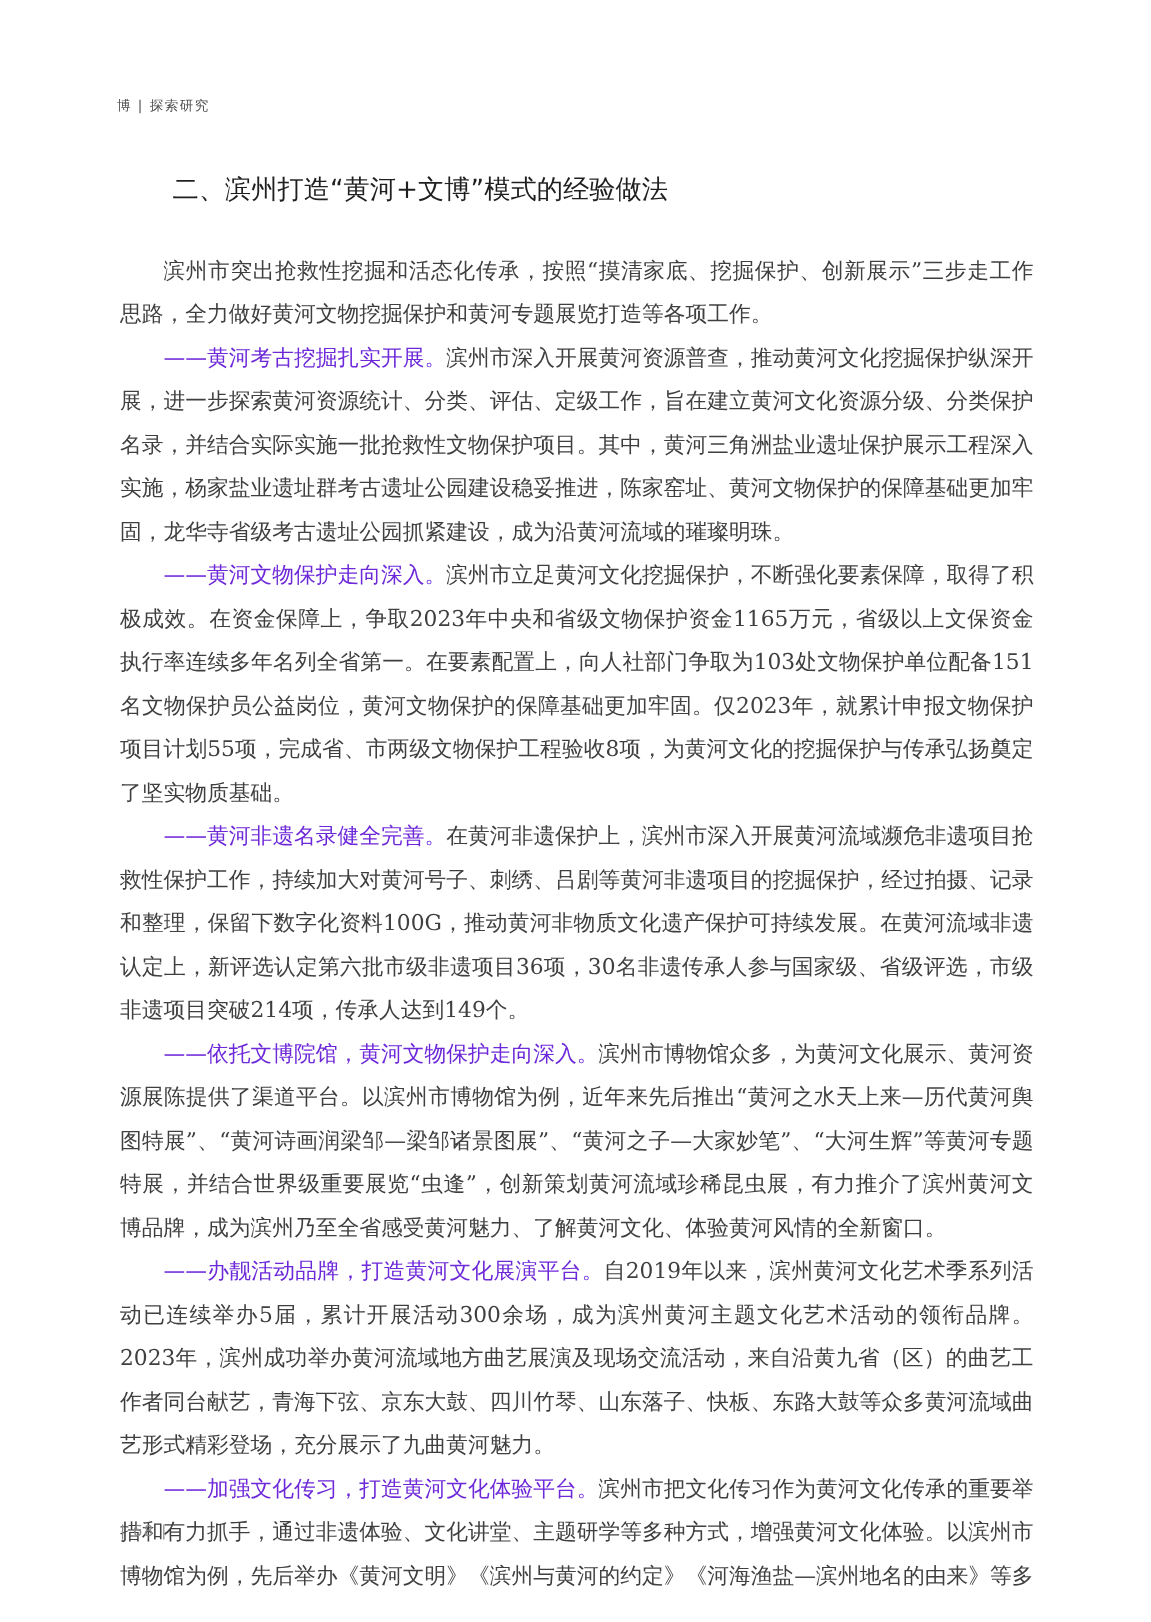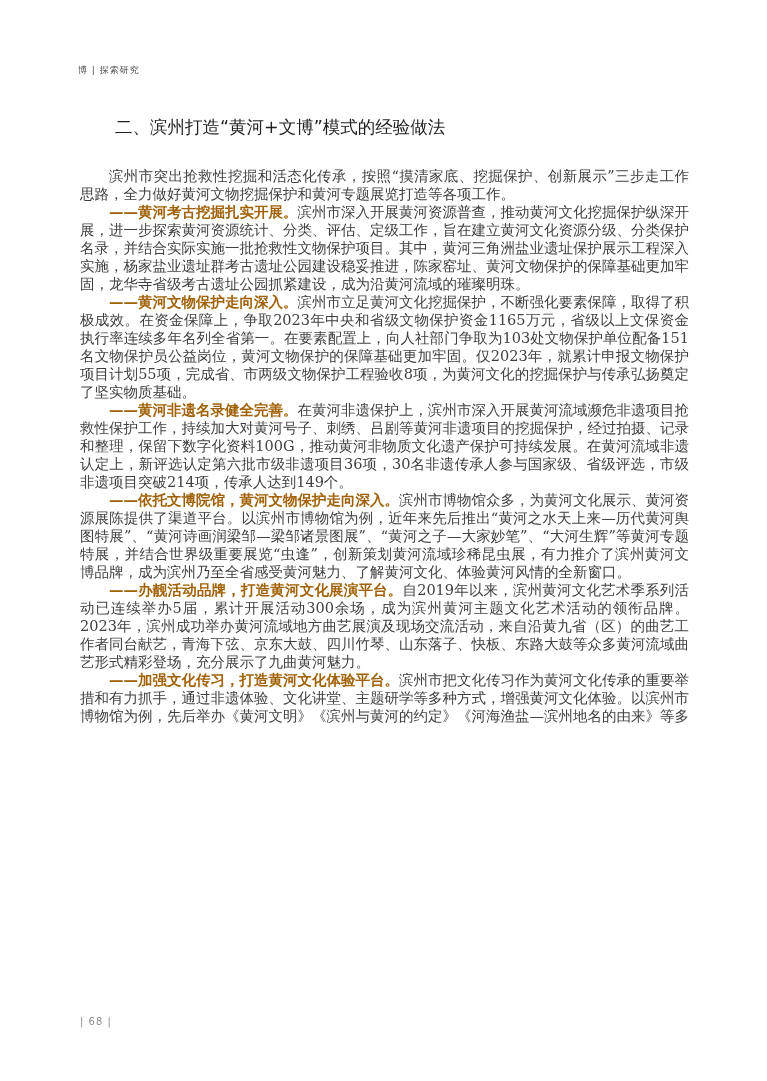--- a/index.html
+++ b/index.html
@@ -37,29 +37,29 @@
     font-size: 17.5px;
     line-height: 26px;
     font-weight: 400;
     color: #1f1f1f;
     font-family: "DejaVu Sans", "Liberation Sans", sans-serif;
   }
   .body-text p {
     margin: 0;
     padding: 0;
     font-size: 14.5px;
-    line-height: 18px;
+    line-height: 29px;
     text-align: justify;
     text-justify: inter-ideograph;
     text-indent: 2em;
     color: #3f3f3f;
   }
   .body-text p .lead {
-    font-weight: 700;
-    color: #a16207;
+    font-weight: 400;
+    color: #6d28d9;
     font-family: "DejaVu Sans", "Liberation Sans", sans-serif;
   }
   .page-number {
     position: absolute;
     left: 80px;
     top: 1016px;
     font-size: 10px;
     letter-spacing: 1px;
     color: #8c8c8c;
     font-family: "DejaVu Sans", "Liberation Sans", sans-serif;

